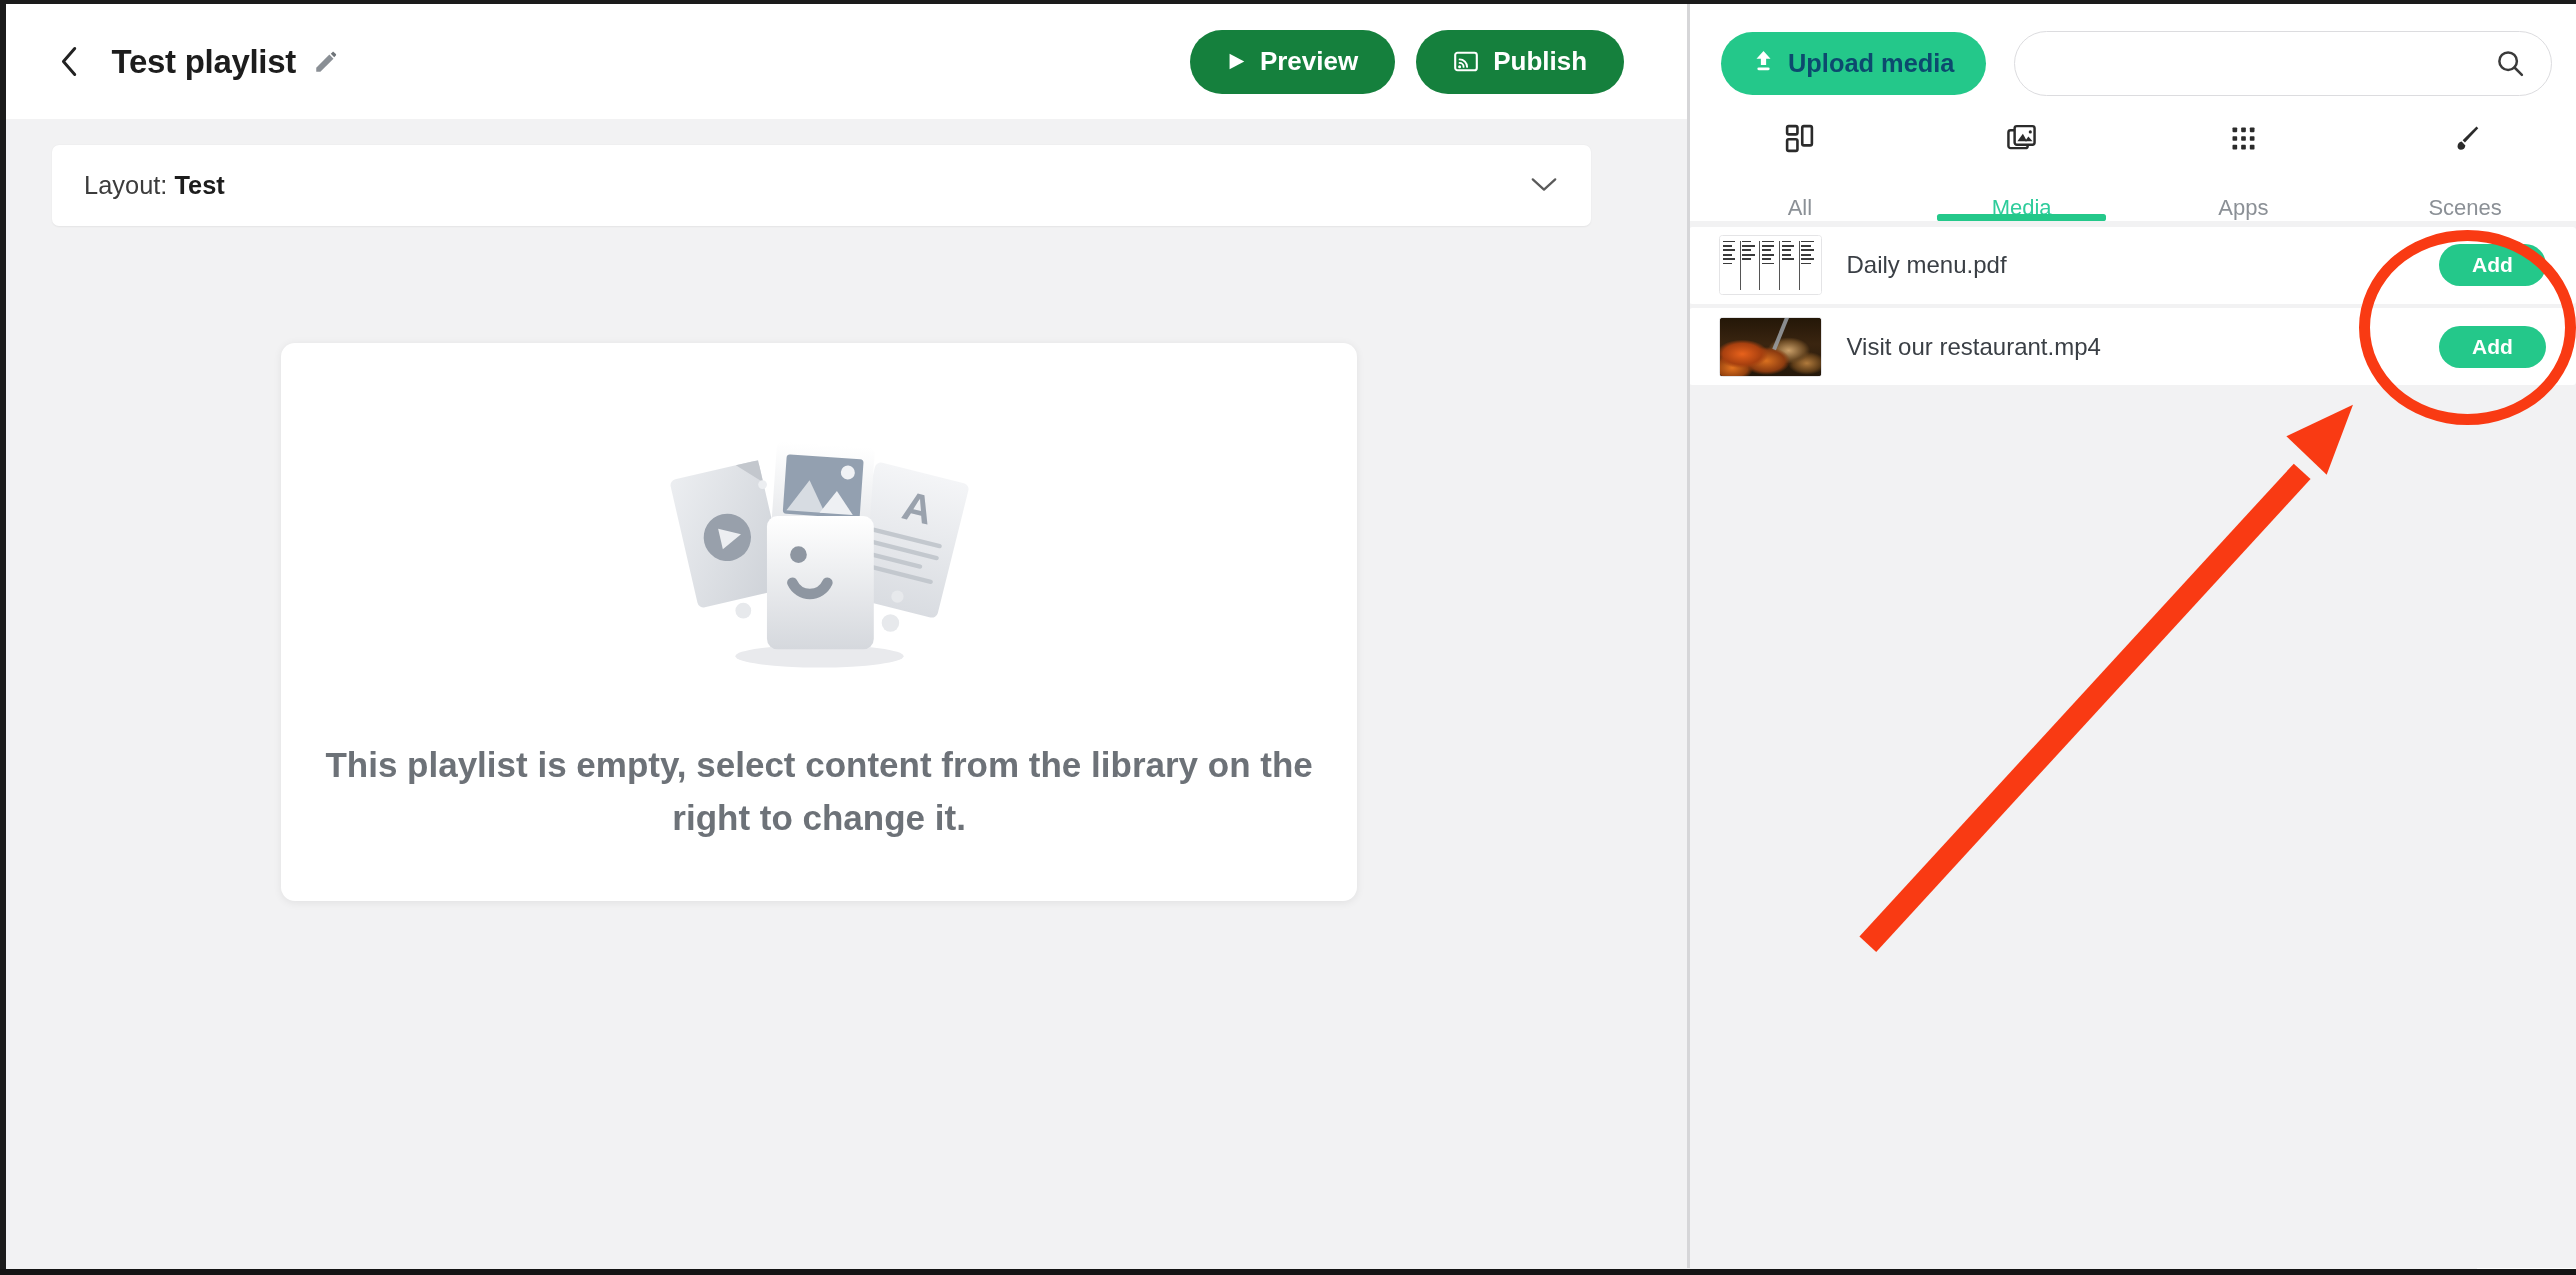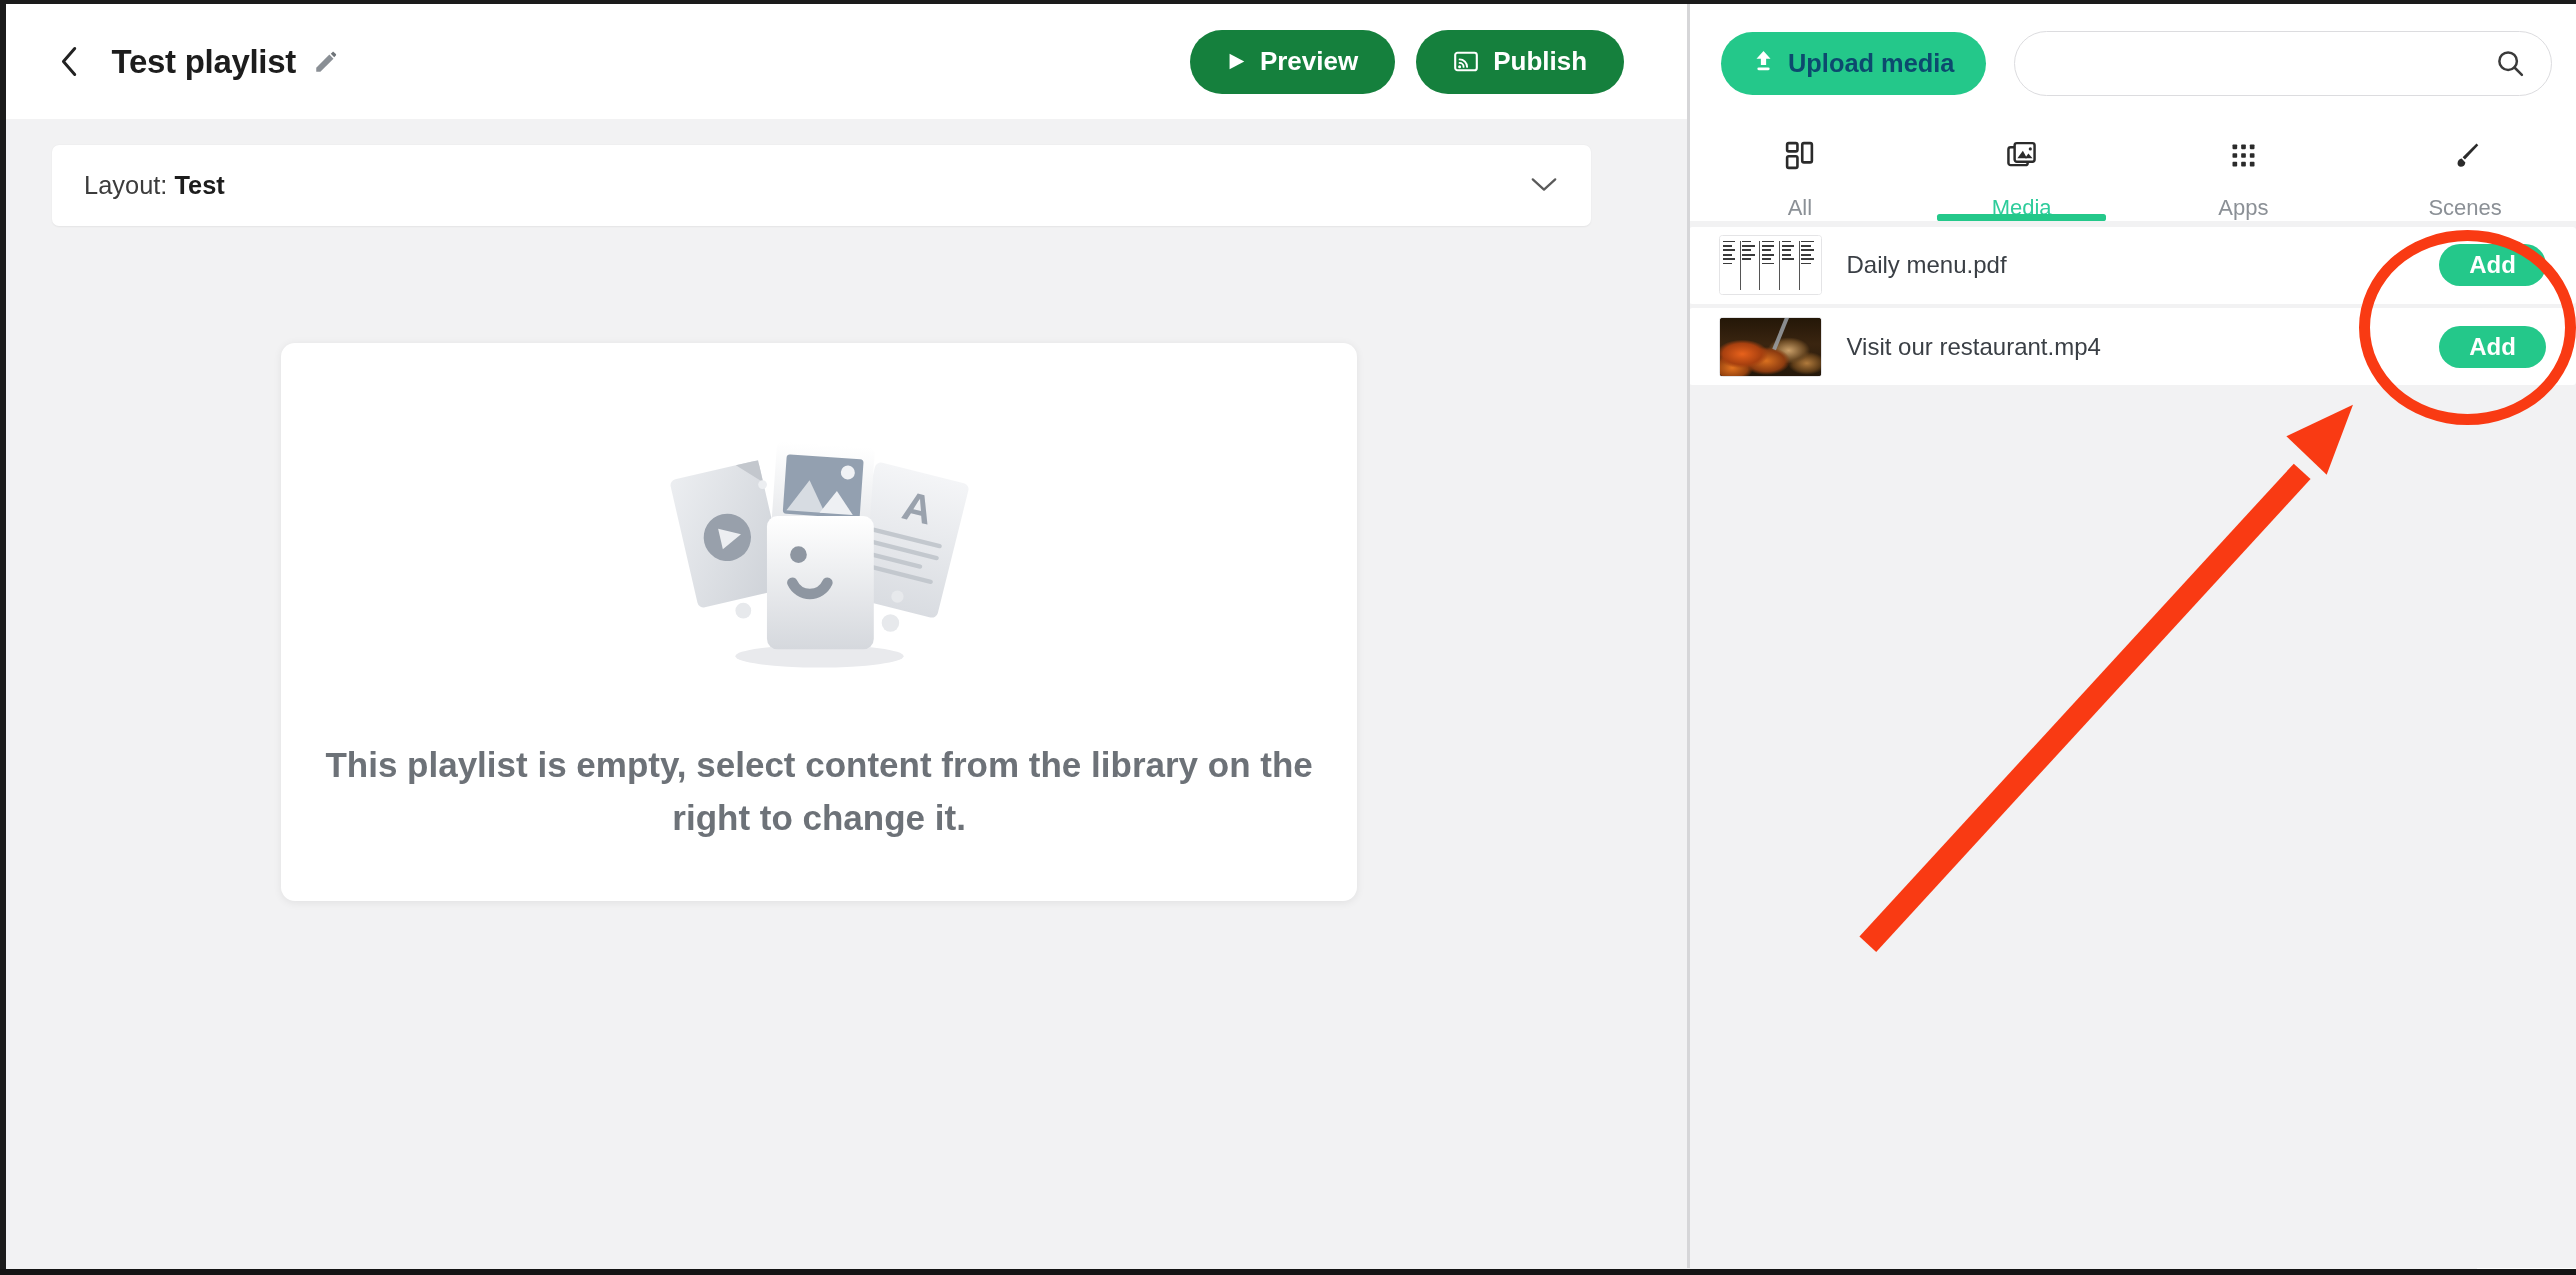--- a/index.html
+++ b/index.html
@@ -78,41 +78,41 @@
     margin-left: 28px; flex: 1; height: 65px; background: #fff;
     border: 1.8px solid #dcdcdf; border-radius: 35px;
     display: flex; align-items: center; padding: 0 26px;
   }
   .search-input { flex: 1; border: none; outline: none; font-size: 24.5px; color: #333; background: transparent; font-family: "Liberation Sans", sans-serif; }
   .search-icon-btn { display: flex; align-items: center; cursor: pointer; }
 
   .tabs { height: 99px; background: #fff; display: flex; align-items: flex-start; position: relative; }
   .tab {
     flex: 1; height: 99px; display: flex; flex-direction: column;
-    align-items: center; justify-content: flex-end; gap: 23px; cursor: pointer; position: relative;
+    align-items: center; justify-content: space-between; gap: 23px; cursor: pointer; position: relative;
   }
   .tab-label { font-size: 22px; color: #8b9096; }
   .tab.active .tab-label { color: #2ecc9b; }
   .tab .underline { display: none; }
   .tab.active .underline {
     display: block; position: absolute; bottom: 0; left: 12%; width: 76%; height: 7px;
     background: #24c88a; border-radius: 2.6px;
   }
 
   .media-list { padding-top: 5.3px; }
   .media-row {
     height: 77px; background: #fff; margin-bottom: 4.4px;
     display: flex; align-items: center; padding-left: 30px; padding-right: 30px;
     border-radius: 3.5px; cursor: pointer;
   }
   .thumb { width: 103px; height: 60px; border-radius: 3.5px; overflow: hidden; flex: none; background: #fff; border: 0.9px solid #e4e4e6; }
   .media-name { margin-left: 24.5px; font-size: 24px; color: #3a3f45; }
   .add-btn {
     margin-left: auto; width: 107px; height: 42px; border-radius: 23px;
-    background: #24c88a; color: #fff; font-size: 24px; font-weight: bold;
+    background: #24c88a; color: #fff; font-size: 21px; font-weight: bold;
     border: none; cursor: pointer; display: flex; align-items: center; justify-content: center;
   }
 
   
   .pdf-thumb { width: 100%; height: 100%; background: #fff; display: flex; gap: 1.8px; padding: 4.4px 2.6px; }
   .pdf-col { flex: 1; display: flex; flex-direction: column; gap: 2.6px; border-right: 0.9px solid #555; padding-right: 1.8px; }
   .pdf-col:last-child { border-right: none; }
   .pdf-line { height: 1.8px; background: #3a3a3a; }
   .pdf-line.s { width: 60%; }
   .pdf-line.m { width: 82%; }

